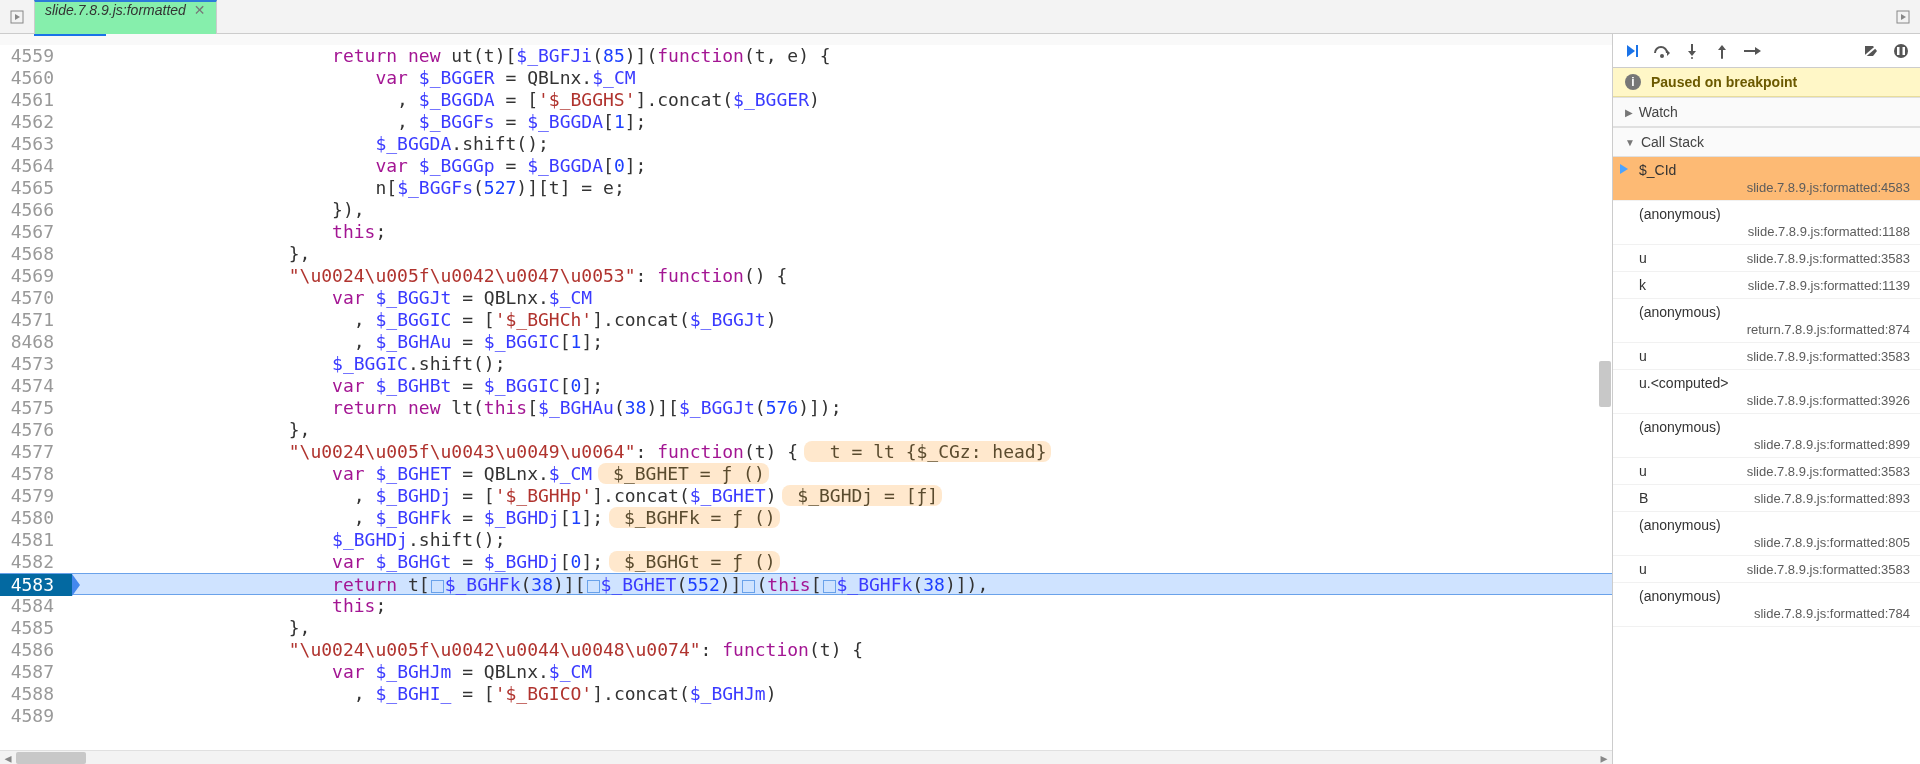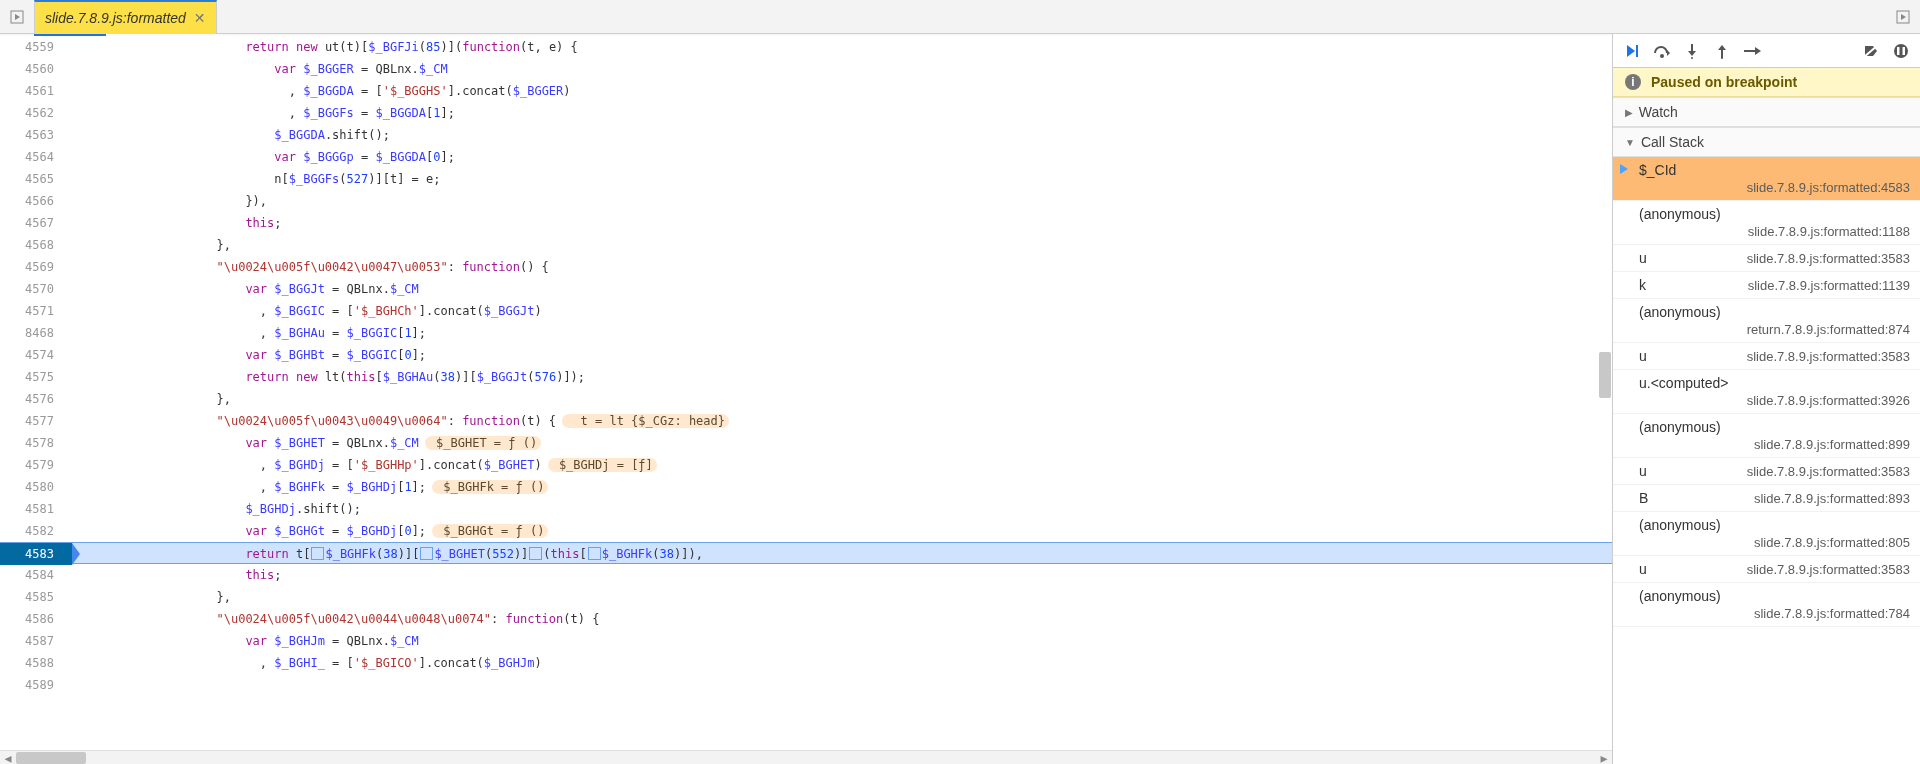--- a/index.html
+++ b/index.html
@@ -2,30 +2,30 @@
 <html><head>
 <meta charset="utf-8">
 <style>
   * { margin:0; padding:0; box-sizing:border-box; }
   html,body{ width:1920px; height:764px; font-family:"Segoe UI",Arial,sans-serif; font-size:14px; background:#f9f9f9; color:#333; overflow:hidden; }
   body{ display:flex; flex-direction:column; }
 
   
   .tabbar{ height:34px; background:#f3f3f3; border-bottom:1px solid #ccc; display:flex; align-items:center; }
   .tabbar .run-icon{ width:34px; height:34px; display:flex; align-items:center; justify-content:center; color:#888; }
-  .tab{ height:34px; display:flex; align-items:center; padding:0 10px; background:#fde047; border:1px solid #ccc; border-top:2px solid #2b7bd9; border-bottom:none; font-style:italic; gap:8px; }
+  .tab{ height:34px; display:flex; padding:0 10px; background:#86efac; border:1px solid #ccc; border-top:2px solid #2b7bd9; border-bottom:none; font-style:italic; gap:8px; }
   .tab .close{ color:#777; font-style:normal; }
   .tabbar .spacer{ flex:1; }
   .tabbar .showfn{ width:34px; height:34px; display:flex; align-items:center; justify-content:center; color:#888; }
   .blue-underline{ height:2px; background:#1a73e8; width:72px; margin-left:34px; }
 
   
   .main{ flex:1; display:flex; min-height:0; }
   .editor-area{ flex:1; display:flex; flex-direction:column; min-width:0; border-right:1px solid #ccc; }
-  .code-scroll{ flex:1; overflow:hidden; font-family:Consolas,Menlo,monospace; font-size:12px; line-height:22px; background:#fff; position:relative; }
+  .code-scroll{ flex:1; overflow:hidden; font-family:Consolas,Menlo,monospace; font-size:18px; line-height:22px; background:#fff; position:relative;margin-top:9px; }
   .code-line{ display:flex; height:22px; align-items:flex-start; white-space:pre; }
   .gutter{ width:72px; text-align:right; color:#999; padding-right:18px; user-select:none; flex-shrink:0; }
   .code  { flex:1; }
   .code-line.exec{ background:#cfe3ff; }
   .code-line.exec-top{ border-top:1px solid #6aa2ea; }
   .code-line.exec-bot{ border-bottom:1px solid #6aa2ea; }
   .gutter.exec{ background:#0369a1; color:#fff; position:relative; }
   .gutter.exec::after{ content:""; position:absolute; right:-8px; top:0; border-top:11px solid transparent; border-bottom:11px solid transparent; border-left:8px solid #4488ee; }
 
   
@@ -104,20 +104,21 @@
         <div class="code-line"><div class="gutter">4563</div><div class="code">                            <span class="fn">$_BGGDA</span><span>.shift();</span></div></div>
         <div class="code-line"><div class="gutter">4564</div><div class="code">                            <span class="kw">var</span><span> </span><span class="fn">$_BGGGp</span><span> = </span><span class="fn">$_BGGDA</span><span>[</span><span class="num">0</span><span>];</span></div></div>
         <div class="code-line"><div class="gutter">4565</div><div class="code">                            <span>n[</span><span class="fn">$_BGGFs</span><span>(</span><span class="num">527</span><span>)][t] = e;</span></div></div>
         <div class="code-line"><div class="gutter">4566</div><div class="code">                        <span>}),</span></div></div>
         <div class="code-line"><div class="gutter">4567</div><div class="code">                        <span class="kw">this</span><span>;</span></div></div>
         <div class="code-line"><div class="gutter">4568</div><div class="code">                    <span>},</span></div></div>
         <div class="code-line"><div class="gutter">4569</div><div class="code">                    <span class="str">"\u0024\u005f\u0042\u0047\u0053"</span><span>: </span><span class="kw">function</span><span>() {</span></div></div>
         <div class="code-line"><div class="gutter">4570</div><div class="code">                        <span class="kw">var</span><span> </span><span class="fn">$_BGGJt</span><span> = QBLnx.</span><span class="fn">$_CM</span></div></div>
         <div class="code-line"><div class="gutter">4571</div><div class="code">                          <span>, </span><span class="fn">$_BGGIC</span><span> = [</span><span class="str">'$_BGHCh'</span><span>].concat(</span><span class="fn">$_BGGJt</span><span>)</span></div></div>
         <div class="code-line"><div class="gutter">8468</div><div class="code">                          <span>, </span><span class="fn">$_BGHAu</span><span> = </span><span class="fn">$_BGGIC</span><span>[</span><span class="num">1</span><span>];</span></div></div>
+        <div class="code-line"><div class="gutter">4573</div><div class="code">                        <span class="fn">$_BGGIC</span><span>.shift();</span></div></div>
         <div class="code-line"><div class="gutter">4574</div><div class="code">                        <span class="kw">var</span><span> </span><span class="fn">$_BGHBt</span><span> = </span><span class="fn">$_BGGIC</span><span>[</span><span class="num">0</span><span>];</span></div></div>
         <div class="code-line"><div class="gutter">4575</div><div class="code">                        <span class="kw">return</span><span> </span><span class="kw">new</span><span> lt(</span><span class="kw">this</span><span>[</span><span class="fn">$_BGHAu</span><span>(</span><span class="num">38</span><span>)][</span><span class="fn">$_BGGJt</span><span>(</span><span class="num">576</span><span>)]);</span></div></div>
         <div class="code-line"><div class="gutter">4576</div><div class="code">                    <span>},</span></div></div>
         <div class="code-line"><div class="gutter">4577</div><div class="code">                    <span class="str">"\u0024\u005f\u0043\u0049\u0064"</span><span>: </span><span class="kw">function</span><span>(t) {</span><span class="inline-eval">  t = lt {$_CGz: head}</span></div></div>
         <div class="code-line"><div class="gutter">4578</div><div class="code">                        <span class="kw">var</span><span> </span><span class="fn">$_BGHET</span><span> = QBLnx.</span><span class="fn">$_CM</span><span class="inline-eval"> $_BGHET = ƒ ()</span></div></div>
         <div class="code-line"><div class="gutter">4579</div><div class="code">                          <span>, </span><span class="fn">$_BGHDj</span><span> = [</span><span class="str">'$_BGHHp'</span><span>].concat(</span><span class="fn">$_BGHET</span><span>)</span><span class="inline-eval"> $_BGHDj = [ƒ]</span></div></div>
         <div class="code-line"><div class="gutter">4580</div><div class="code">                          <span>, </span><span class="fn">$_BGHFk</span><span> = </span><span class="fn">$_BGHDj</span><span>[</span><span class="num">1</span><span>];</span><span class="inline-eval"> $_BGHFk = ƒ ()</span></div></div>
         <div class="code-line"><div class="gutter">4581</div><div class="code">                        <span class="fn">$_BGHDj</span><span>.shift();</span></div></div>
         <div class="code-line"><div class="gutter">4582</div><div class="code">                        <span class="kw">var</span><span> </span><span class="fn">$_BGHGt</span><span> = </span><span class="fn">$_BGHDj</span><span>[</span><span class="num">0</span><span>];</span><span class="inline-eval"> $_BGHGt = ƒ ()</span></div></div>
         <div class="code-line exec exec-top exec-bot"><div class="gutter exec">4583</div><div class="code">                        <span class="kw">return</span><span> t[</span><span class="step-in"></span><span class="fn">$_BGHFk</span><span>(</span><span class="num">38</span><span>)][</span><span class="step-in"></span><span class="fn">$_BGHET</span><span>(</span><span class="num">552</span><span>)]</span><span class="step-in"></span><span>(</span><span class="kw">this</span><span>[</span><span class="step-in"></span><span class="fn">$_BGHFk</span><span>(</span><span class="num">38</span><span>)]),</span></div></div>

